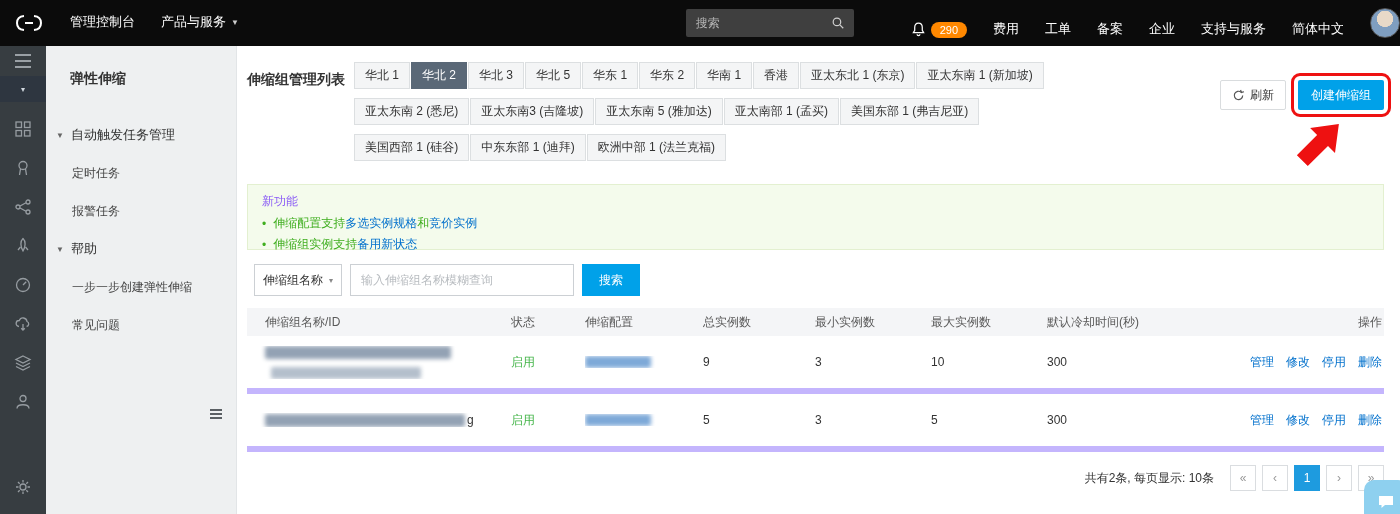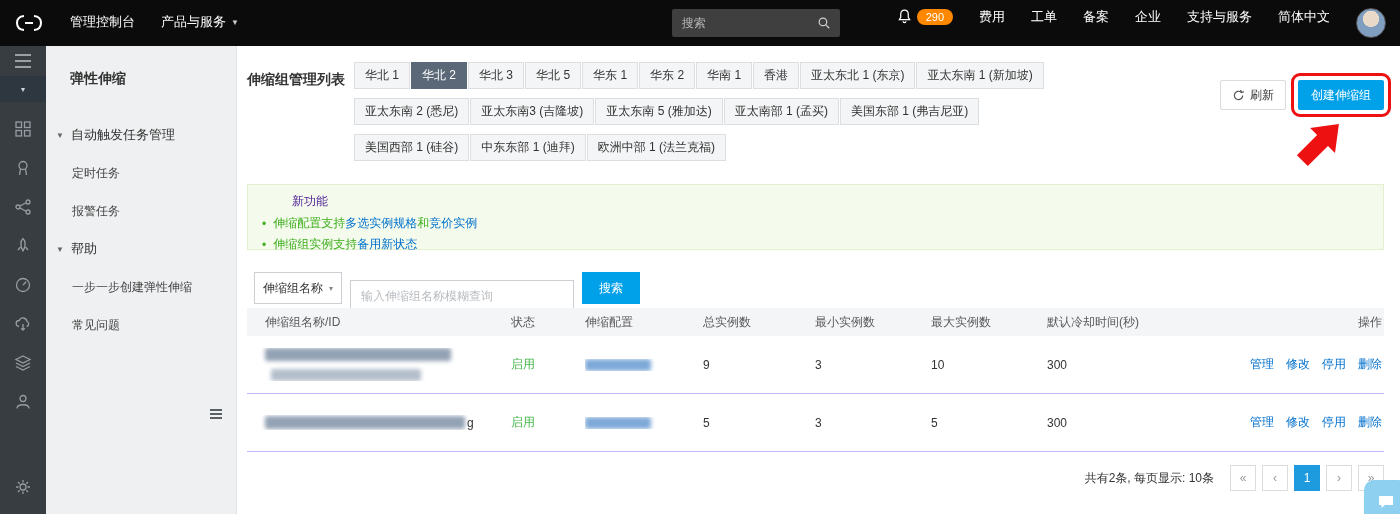--- a/index.html
+++ b/index.html
@@ -11,21 +11,21 @@
             display: flex; align-items: center; color: #fff; font-size: 13px; }
   .tb-left { display: flex; align-items: flex-start; gap: 26px; padding-left: 14px; }
   .tb-item { cursor: pointer; white-space: nowrap; display: flex; align-items: center; }
   .caret { font-size: 8px; margin-left: 5px; color: #ccc; }
   .tb-search { margin-left: auto; margin-right: 30px; display: flex; align-items: center;
                background: #3f3f3f; border-radius: 2px; height: 28px; width: 168px; }
   .tb-search input { flex: 1; background: transparent; border: 0; outline: 0; color: #ddd;
                      font-size: 12px; padding: 0 10px; width: 110px; }
   .tb-search input::placeholder { color: #b5b5b5; }
   .search-btn { width: 32px; height: 28px; display: flex; align-items: center; justify-content: center; cursor: pointer; }
-  .tb-right { display: flex; align-items: flex-start; padding-right: 14px; }
+  .tb-right { display: flex; align-items: flex-end; }
   .tb-right > * { margin-left: 26px; }
   .bell-wrap { display: flex; align-items: center; cursor: pointer; }
   .badge { background: #ff8800; border-radius: 10px; padding: 2px 9px; font-size: 11px; color: #fff; margin-left: 4px; }
   .avatar { width: 30px; height: 30px; border-radius: 50%; cursor: pointer;
             background: radial-gradient(circle at 50% 35%, #e8d9c8 0 35%, #7f9ec0 36% 100%); border: 1px solid #555; }
 
   
   .rail { position: absolute; top: 46px; left: 0; width: 46px; height: 468px; background: #373d41;
           display: flex; flex-direction: column; align-items: center; }
   .rail-menu { width: 46px; height: 30px; display: flex; flex-direction: column; align-items: center; justify-content: center; cursor: pointer; }
@@ -67,38 +67,38 @@
                  background: #fff; border: 1px solid #d9dcde; color: #333; gap: 5px; }
   .btn-create { position: absolute; top: 34px; right: 16px; width: 86px; height: 30px;
                 background: #00a1e9; color: #fff; border: none; }
   .annotate-box { position: absolute; top: 27px; right: 9px; width: 100px; height: 44px;
                   border: 3px solid #ee1111; border-radius: 9px; pointer-events: none; }
   .annotate-arrow { position: absolute; top: 74px; right: 52px; width: 54px; height: 44px;
                     transform: rotate(-45deg); pointer-events: none; }
 
   .notice { position: absolute; left: 10px; right: 16px; top: 138px; height: 66px;
             background: #f4fbec; border: 1px solid #e3f0d0; padding: 8px 14px; font-size: 12px; }
-  .notice-title { color: #4c1d95; margin-bottom: 5px; margin-left: 30px; }
+  .notice-title { color: #8b5cf6; margin-bottom: 5px; }
   .notice-line { color: #3fae1f; margin-bottom: 4px; display: flex; align-items: center; }
   .notice-line .bullet { margin-right: 7px; }
   .link { color: #0070cc; cursor: pointer; }
 
   .filter { position: absolute; left: 17px; top: 218px; display: flex; align-items: center; }
   .dropdown { width: 88px; height: 32px; border: 1px solid #ccd0d4; display: flex; align-items: center;
               justify-content: space-between; padding: 0 8px; font-size: 12px; background: #fff; cursor: pointer; }
   .dropdown .dd-caret { font-size: 8px; color: #888; }
   .filter-input { width: 224px; height: 32px; border: 1px solid #ccd0d4; margin-left: 8px; padding: 0 10px;
-                  font-size: 12px; outline: none; color: #333; margin-top: 16px; }
+                  font-size: 12px; outline: none; color: #333; }
   .filter-input::placeholder { color: #b8bcc0; }
   .btn-search { width: 58px; height: 32px; background: #00a1e9; color: #fff; font-size: 12px;
                 border: none; margin-left: 8px; cursor: pointer; }
 
   .table { position: absolute; left: 10px; right: 16px; top: 262px; }
   .thead { display: flex; height: 28px; align-items: center; background: #f4f5f7; font-size: 12px; color: #5a5a5a; }
-  .trow { display: flex; align-items: center; height: 58px; border-bottom: 1px solid #c4b5fd; font-size: 12px; }
+  .trow { display: flex; align-items: center; height: 58px; border-bottom: 6px solid #c4b5fd; font-size: 12px; }
   .thead > div, .trow > div { overflow: hidden; margin-left: 12px; }
   .col-name { width: 240px; padding-left: 6px; }
   .col-status { width: 62px; }
   .col-config { width: 106px; }
   .col-total { width: 100px; }
   .col-min { width: 104px; }
   .col-max { width: 104px; }
   .col-cool { flex: 1; }
   .col-actions { width: 188px; display: flex; justify-content: flex-end; gap: 12px; padding-right: 2px; }
   .status-on { color: #44b549; }

